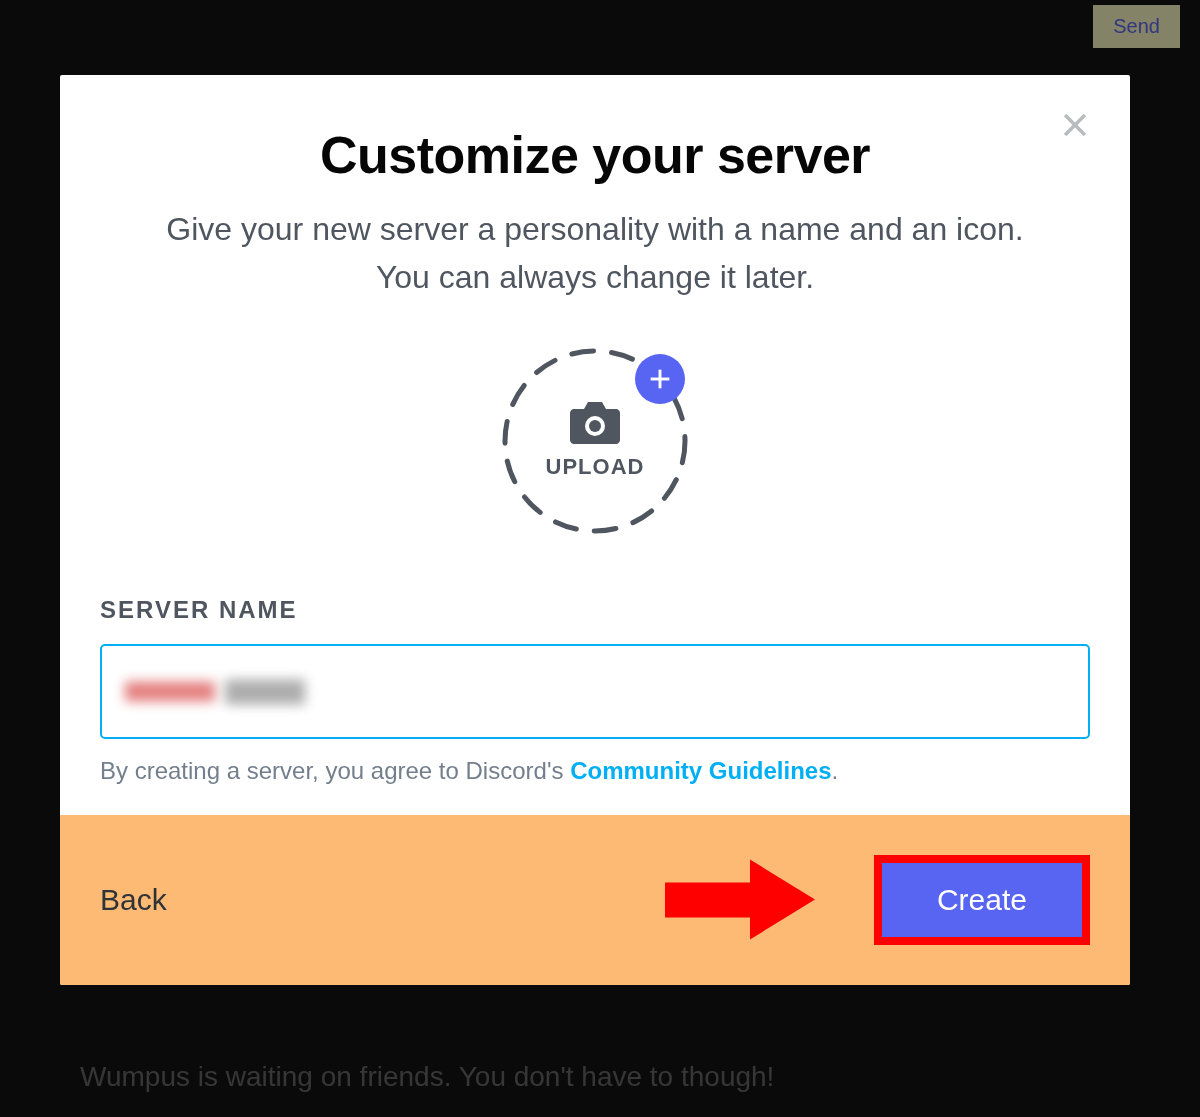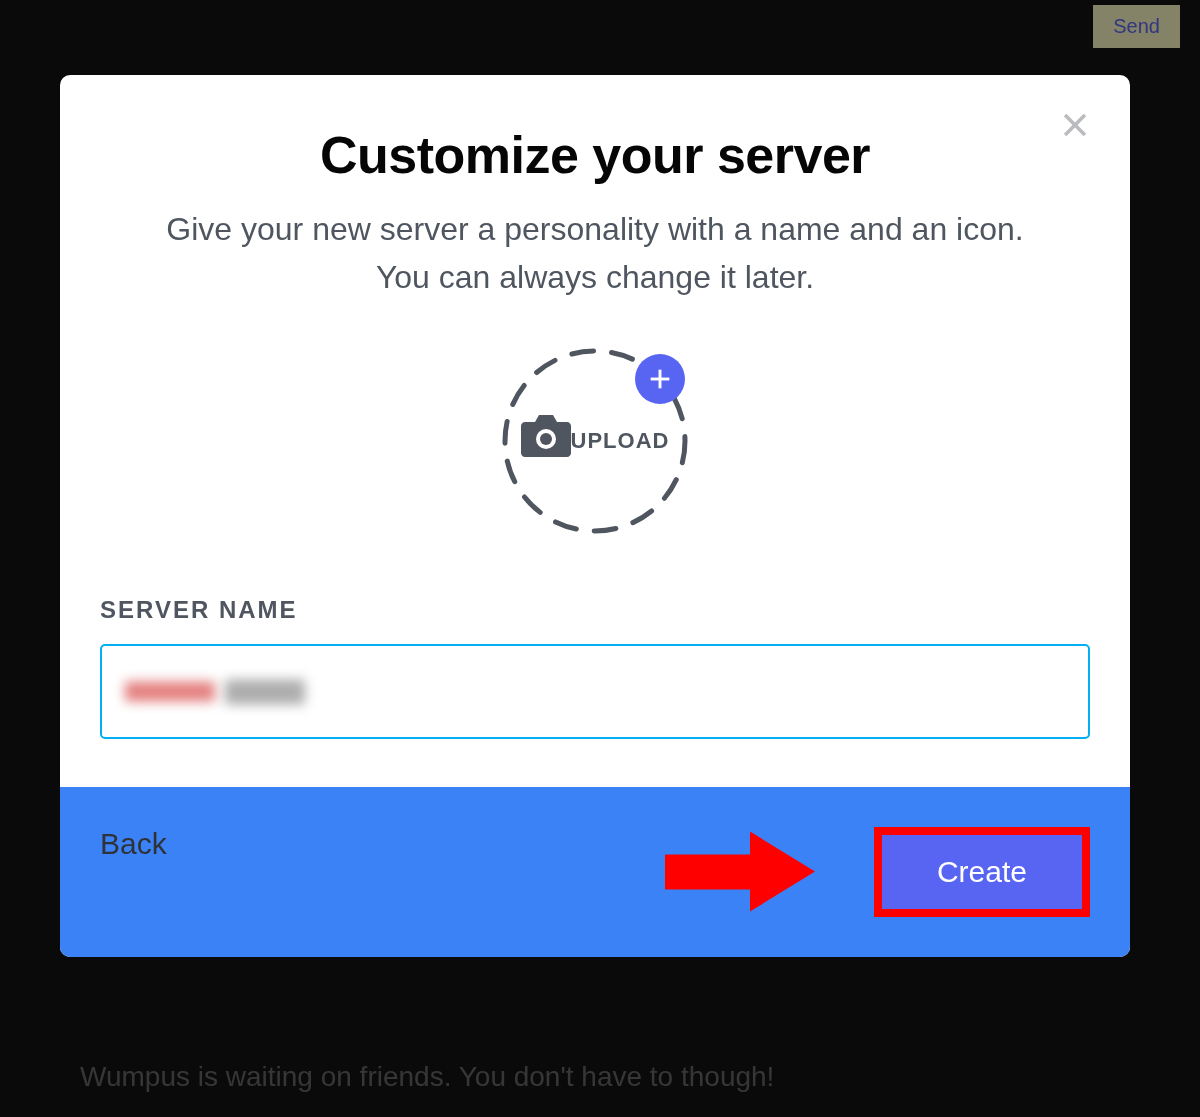--- a/index.html
+++ b/index.html
@@ -33,21 +33,21 @@
       font-size: 28px;
       opacity: 0.35;
     }
     .modal {
       position: absolute;
       top: 75px;
       left: 60px;
       right: 70px;
       width: 1070px;
       background: #ffffff;
-      border-radius: 10px;
+      border-radius: 2px;
       overflow: hidden;
     }
     .modal-body {
       padding: 50px 40px 30px 40px;
       position: relative;
     }
     .close-btn {
       position: absolute;
       top: 30px;
       right: 35px;
@@ -78,21 +78,21 @@
       margin: 16px auto 45px auto;
       max-width: 870px;
     }
     .upload-area {
       width: 190px;
       height: 190px;
       margin: 0 auto 60px auto;
       position: relative;
       cursor: pointer;
       display: flex;
-      flex-direction: row;
+      flex-direction: column;
       align-items: center;
       justify-content: center;
     }
     .upload-dashed-circle {
       position: absolute;
       inset: 0;
     }
     .camera-icon {
       width: 50px;
       height: 42px;
@@ -171,25 +171,25 @@
     .tos-text {
       font-size: 24px;
       color: #747f8d;
     }
     .tos-link {
       color: #00aff4;
       font-weight: 600;
       cursor: pointer;
     }
     .modal-footer {
-      background: #3b82f6;
+      background: #fdba74;
       padding: 40px 40px;
       display: flex;
       justify-content: space-between;
-      align-items: flex-start;
+      align-items: center;
       position: relative;
     }
     .back-btn {
       font-size: 30px;
       color: #2e3338;
       cursor: pointer;
       background: none;
       border: none;
       font-family: inherit;
     }
@@ -256,20 +256,23 @@
     <div class="field-label">SERVER NAME</div>
 
     <div class="input-wrapper">
       <input class="server-name-input" type="text" style="margin-bottom: 0px;" value="">
       <div class="blurred-text">
         <div class="blur-chunk-red"></div>
         <div class="blur-chunk-gray"></div>
       </div>
     </div>
 
+    <div class="tos-text">
+      <span>By creating a server, you agree to Discord's </span><span class="tos-link">Community Guidelines</span><span>.</span>
+    </div>
   </div>
 
   <div class="modal-footer">
     <button class="back-btn">Back</button>
 
     <svg class="arrow-annotation" width="150" height="85" viewBox="0 0 150 85">
       <polygon points="0,25 85,25 85,2 150,42 85,82 85,60 0,60" fill="#ff0000"></polygon>
     </svg>
 
     <div class="create-btn-wrapper">

